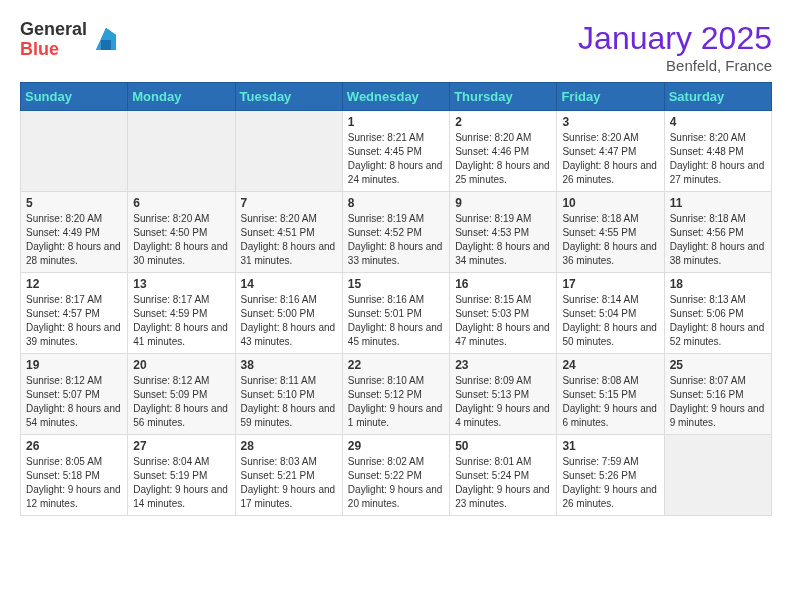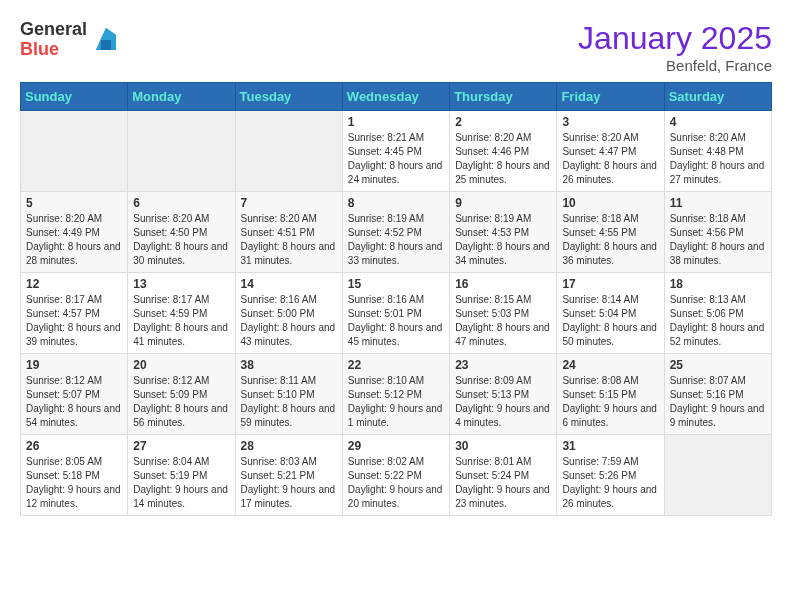--- a/index.html
+++ b/index.html
@@ -249,21 +249,21 @@
         </td>
         <td>
           <span class="day-number">28</span>
           <div class="day-info">Sunrise: 8:03 AM<br>Sunset: 5:21 PM<br>Daylight: 9 hours and 17 minutes.</div>
         </td>
         <td>
           <span class="day-number">29</span>
           <div class="day-info">Sunrise: 8:02 AM<br>Sunset: 5:22 PM<br>Daylight: 9 hours and 20 minutes.</div>
         </td>
         <td>
-          <span class="day-number">30</span>
+          <span class="day-number">50</span>
           <div class="day-info">Sunrise: 8:01 AM<br>Sunset: 5:24 PM<br>Daylight: 9 hours and 23 minutes.</div>
         </td>
         <td>
           <span class="day-number">31</span>
           <div class="day-info">Sunrise: 7:59 AM<br>Sunset: 5:26 PM<br>Daylight: 9 hours and 26 minutes.</div>
         </td>
         <td class="empty-cell"></td>
       </tr>
     </tbody>
 </table>

